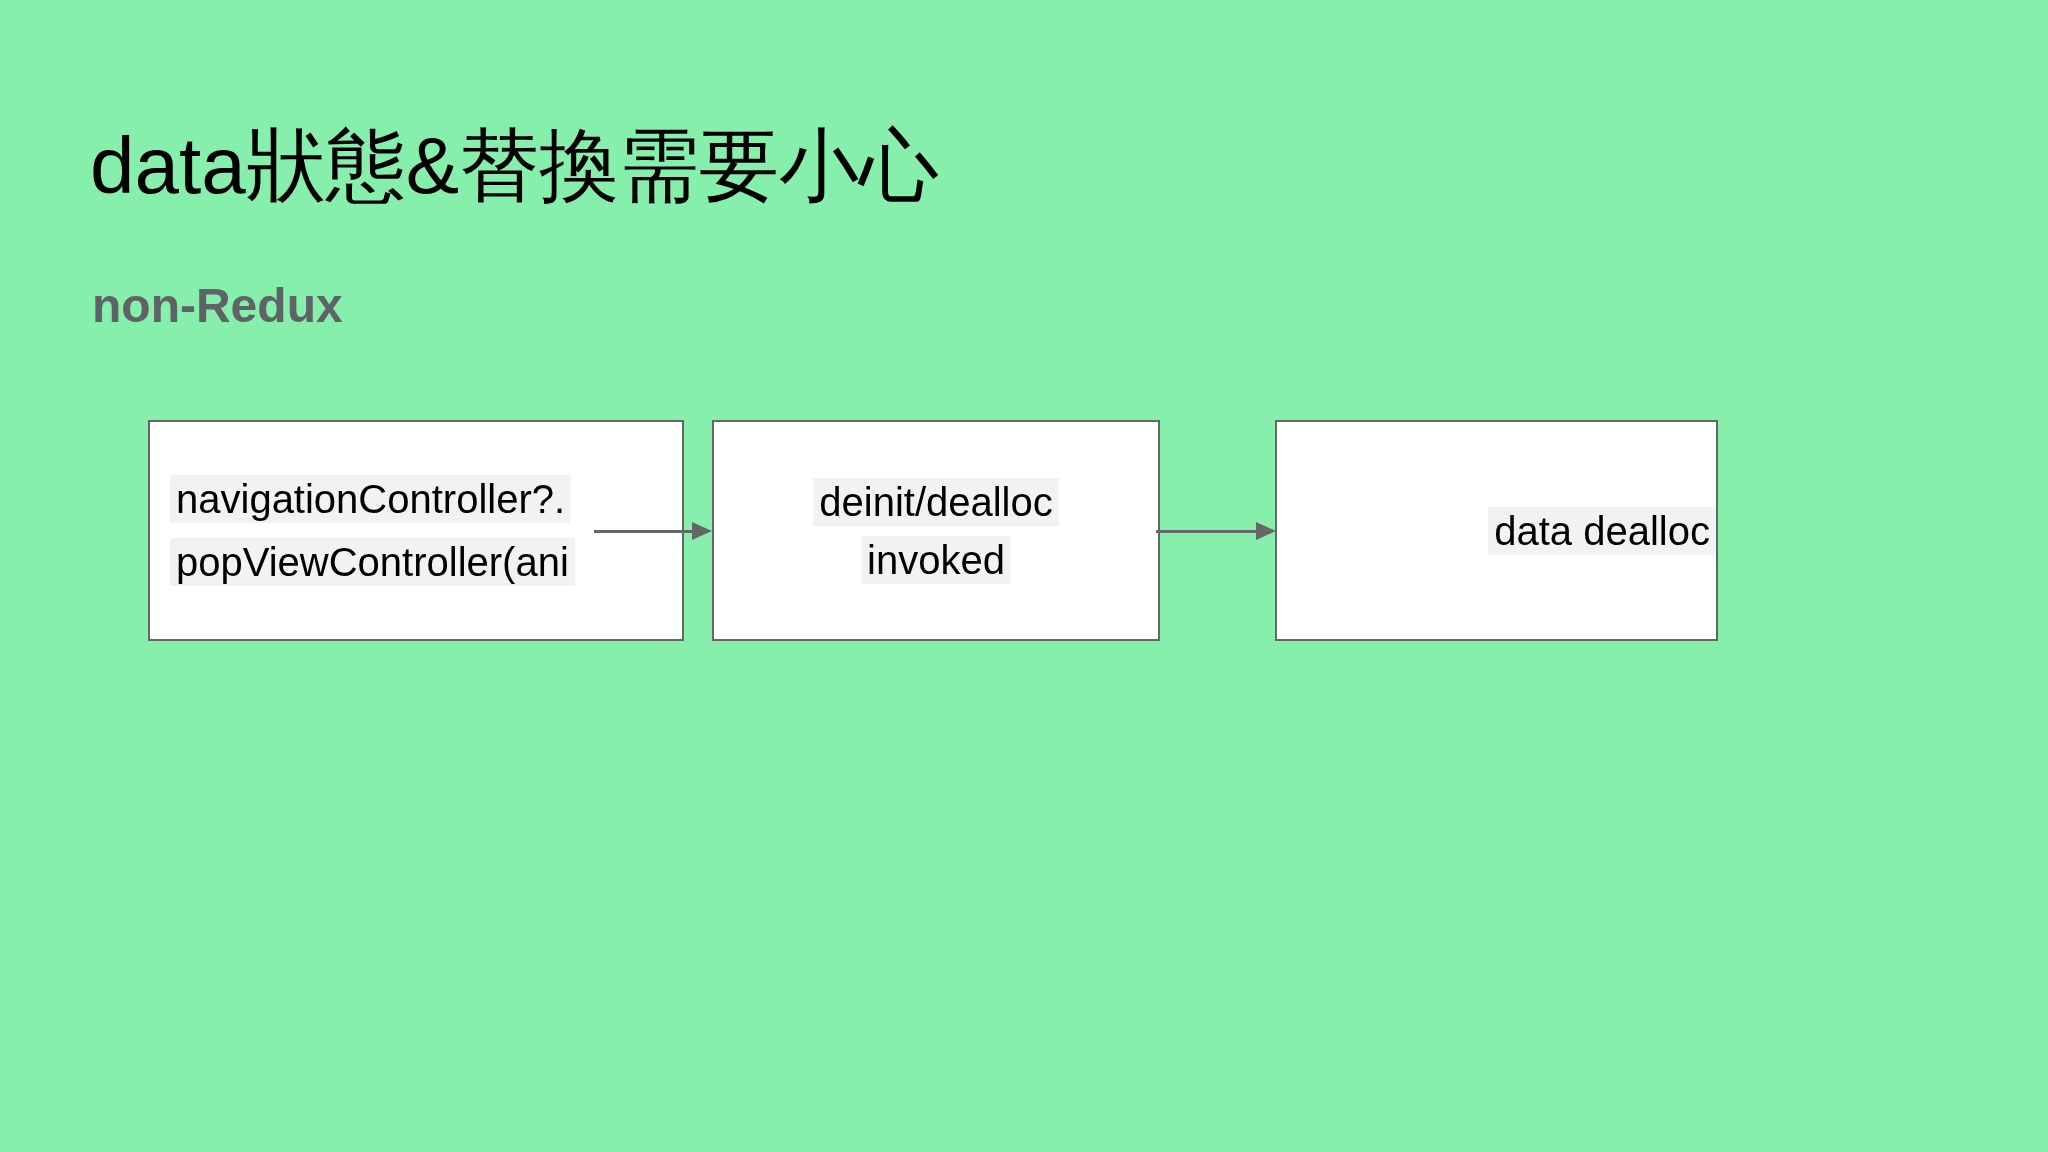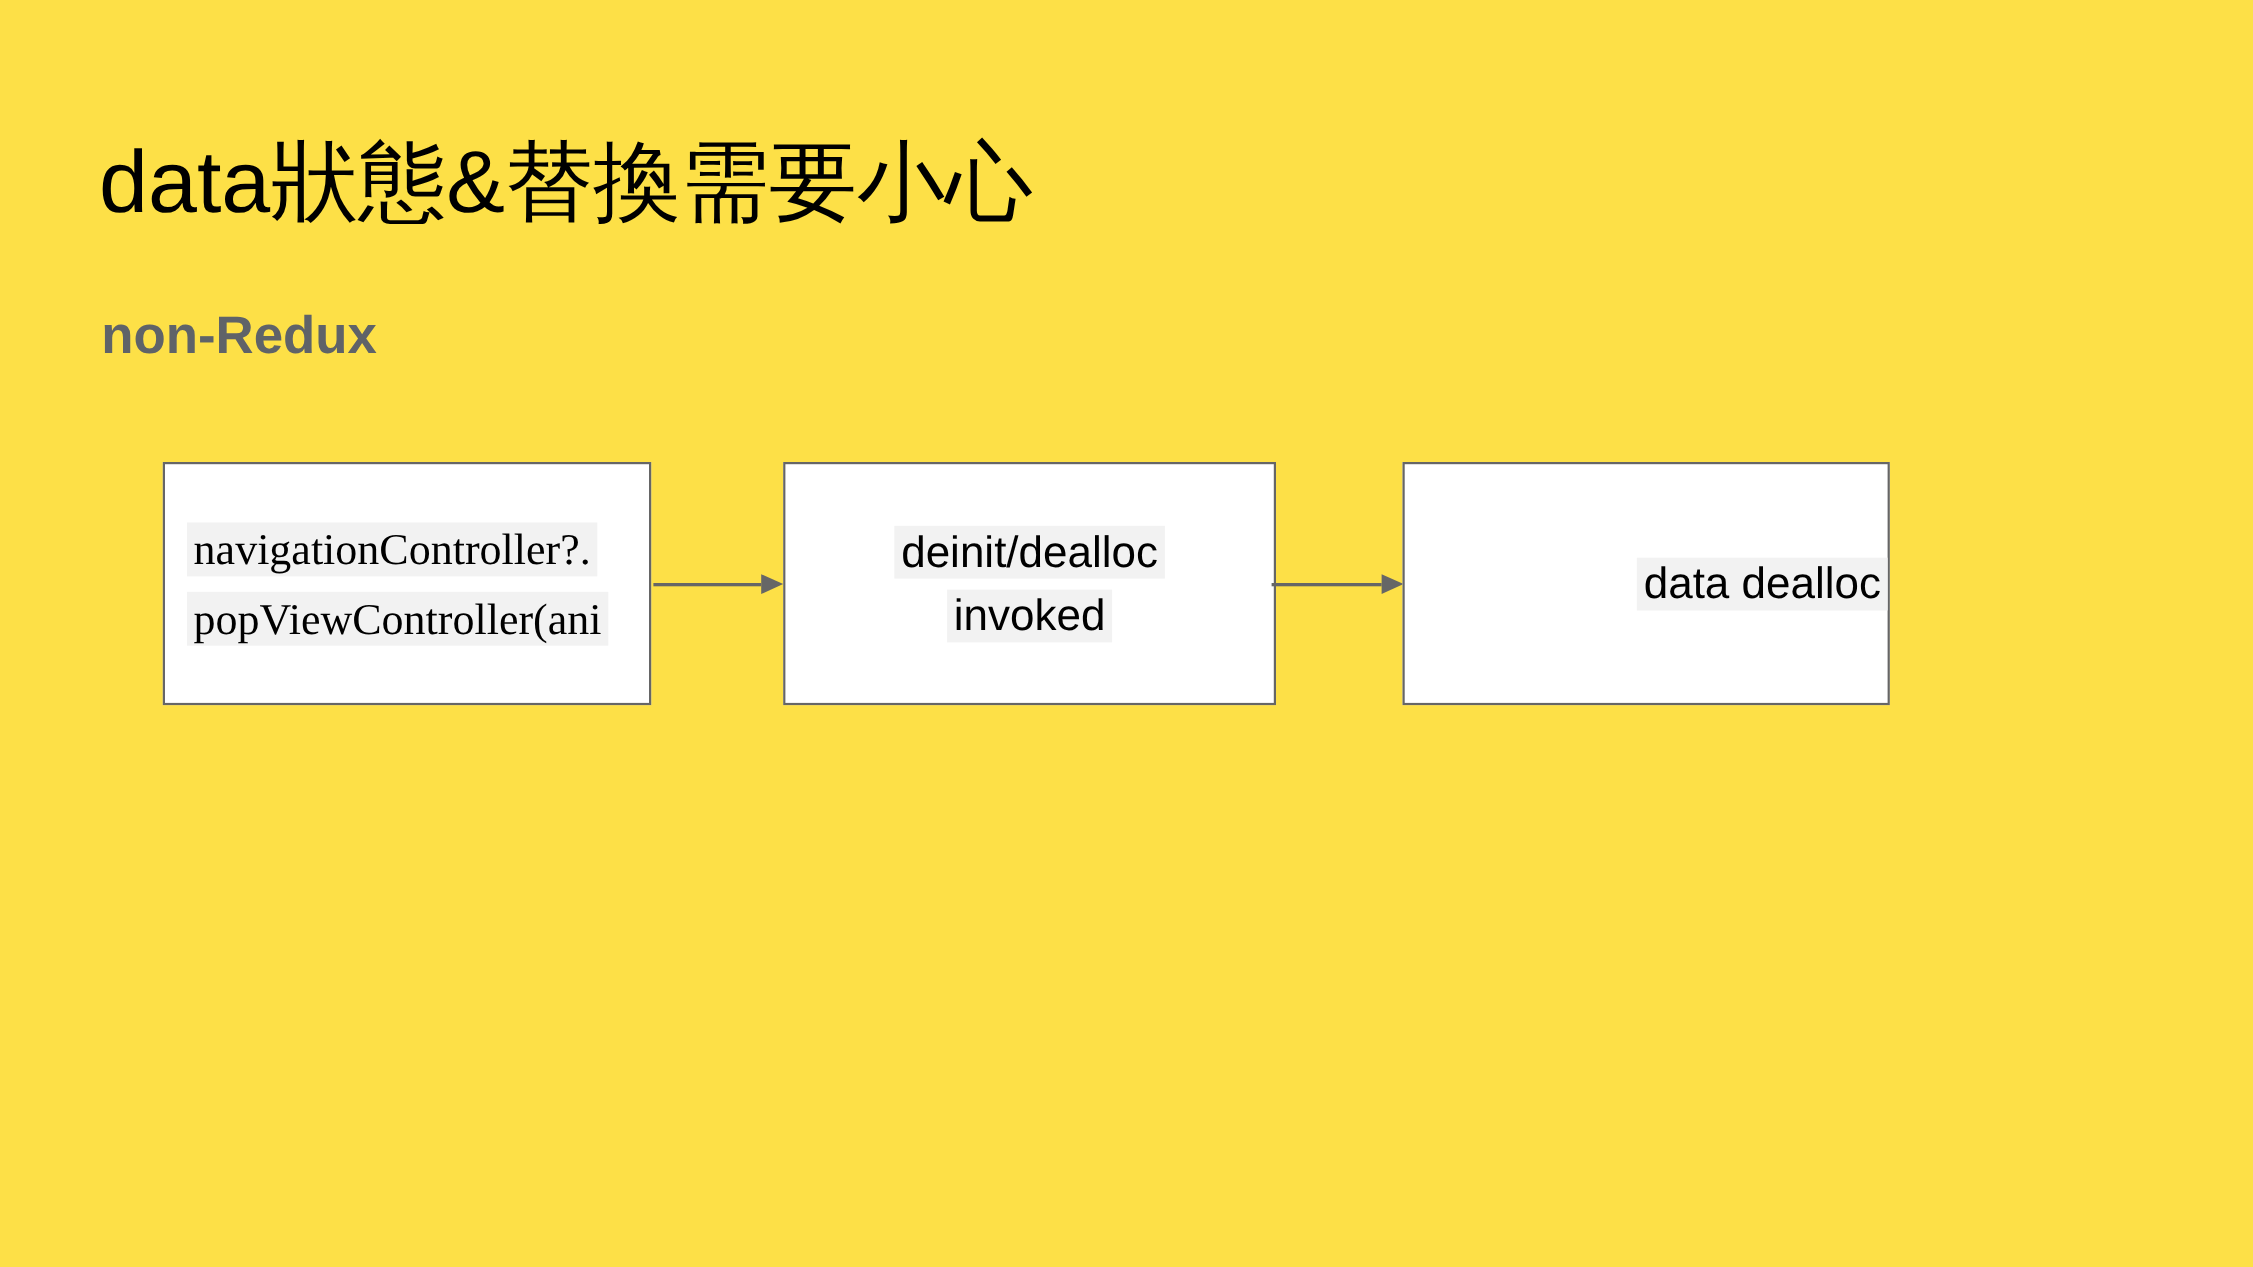--- a/index.html
+++ b/index.html
@@ -4,21 +4,21 @@
 <style>
   html, body {
     margin: 0;
     padding: 0;
     background: #ffffff;
   }
   .slide {
     position: relative;
     width: 2048px;
     height: 1152px;
-    background: #fde047;
+    background: #86efac;
     overflow: hidden;
     font-family: "Liberation Sans", "DejaVu Sans", sans-serif;
   }
   .slide-title {
     position: absolute;
     left: 90px;
     top: 118px;
     font-size: 80px;
     line-height: 1.2;
     font-weight: 400;
@@ -39,21 +39,21 @@
     position: absolute;
     top: 420px;
     height: 221px;
     box-sizing: border-box;
     background: #ffffff;
     border: 2px solid #666666;
     display: flex;
     flex-direction: column;
     justify-content: center;
   }
-  .box-1 { left: 148px; width: 444px; align-items: flex-start; padding-left: 20px; font-family: Liberation Serif, serif; }
+  .box-1 { left: 148px; width: 536px; align-items: flex-start; padding-left: 20px; }
   .box-2 { left: 712px; width: 448px; align-items: center; }
   .box-3 { left: 1275px; width: 443px; align-items: flex-end; }
   .box-line {
     font-size: 40px;
     line-height: 63px;
     color: #000000;
     white-space: nowrap;
   }
   .box-2 .box-line, .box-3 .box-line { line-height: 58px; }
   .hl {

